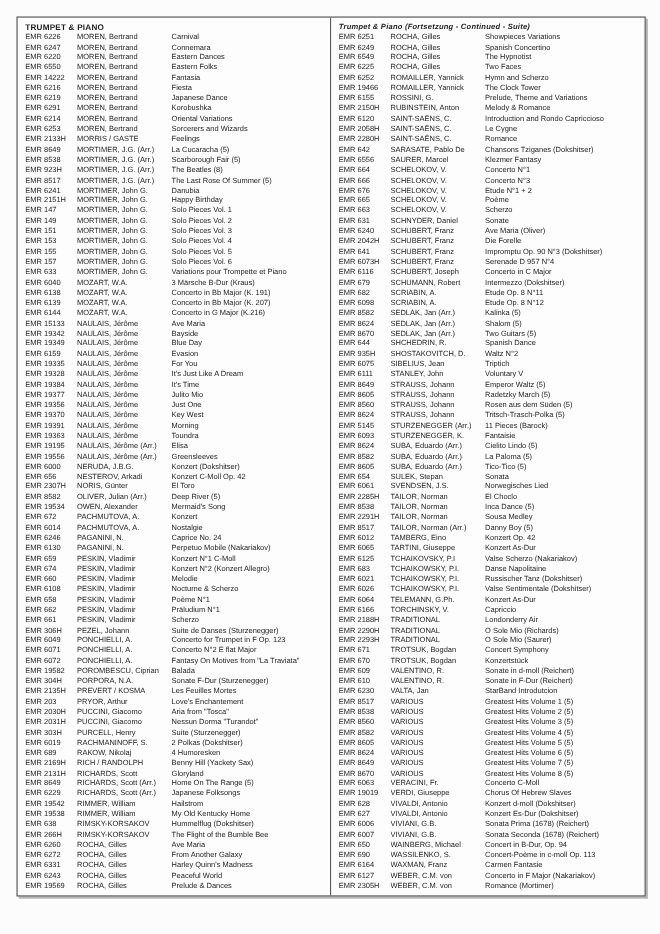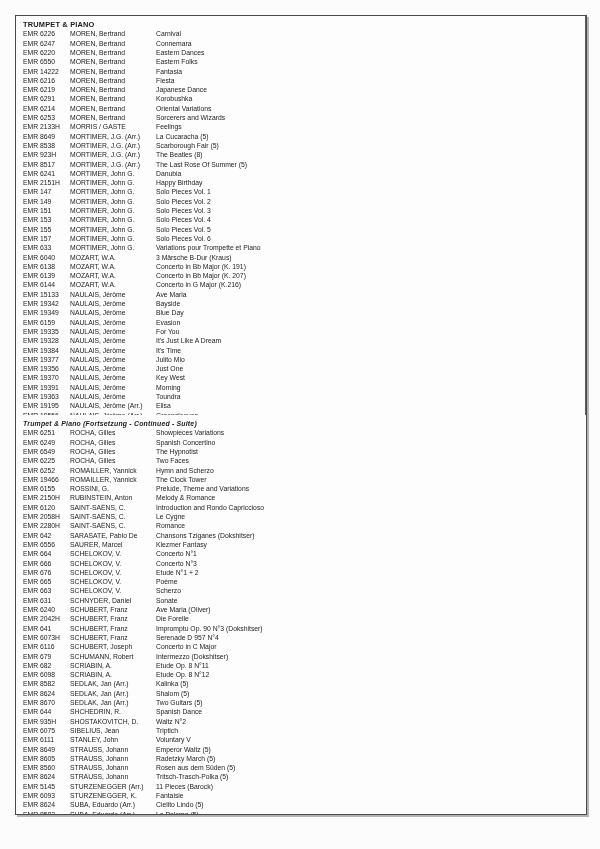--- a/index.html
+++ b/index.html
@@ -15,21 +15,20 @@
     width: 600px; height: 849px;
   }
   .catalog-box {
     position: absolute;
     left: 15px; top: 15px;
     width: 572px; height: 800px;
     background: #fdfdfd;
     border: 1px solid #4a4a4a;
     box-shadow: 2px 2px 0 #b5b5b5;
     display: flex;
-    flex-direction: column;
   }
   .column {
     flex: 1 1 50%;
     padding: 4px 5px 4px 7px;
     overflow: hidden;
   }
   .column-left { border-right: 1px solid #5a5a5a; }
   .col-header {
     font-size: 7.4px;
     font-weight: bold;

